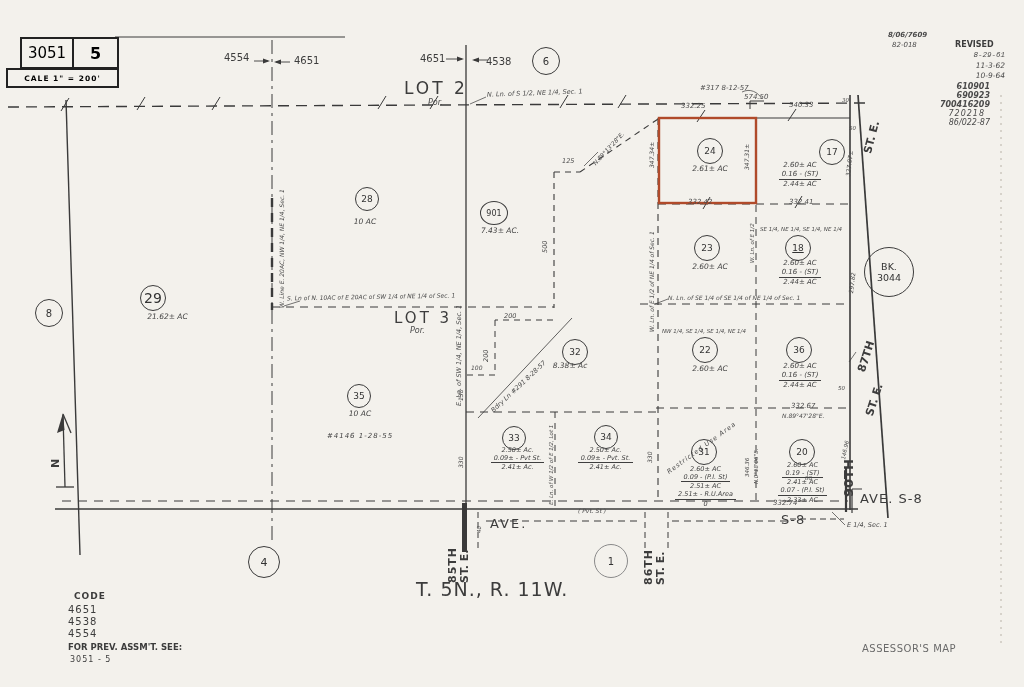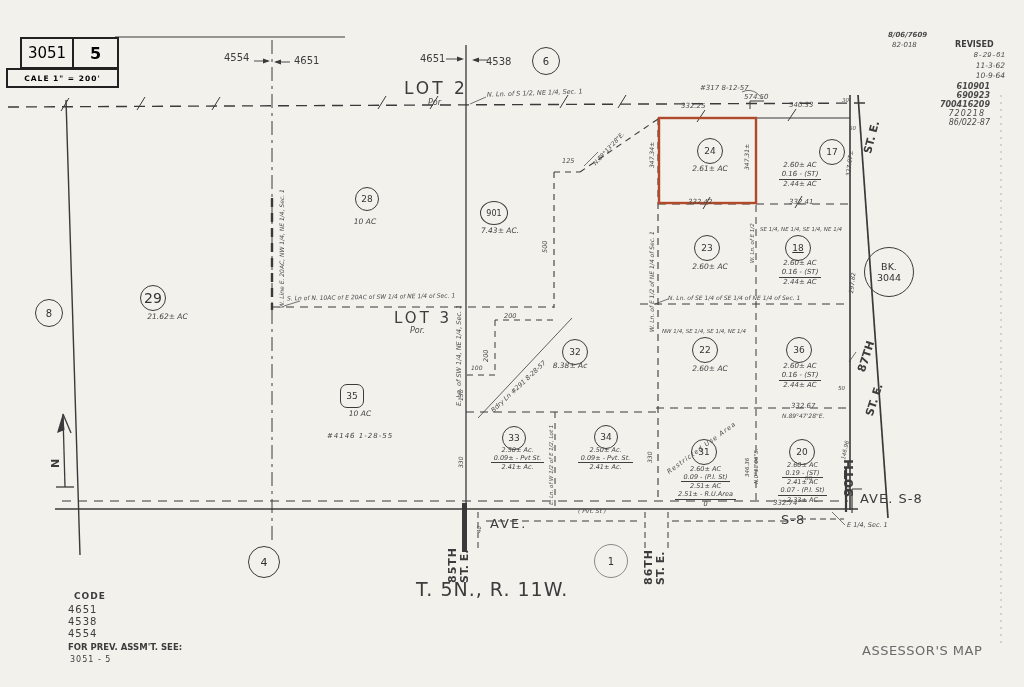--- a/index.html
+++ b/index.html
@@ -141,21 +141,21 @@
   <div class="cc" style="left:532px;top:47px;width:26px;height:26px;font-size:10px;">6</div>
 
   <div class="lb" style="left:404px;top:80px;font-size:17px;letter-spacing:3px;">LOT 2</div>
   <div class="lb it" style="left:428px;top:99px;font-size:8px;">Por.</div>
   <div class="lb" style="left:394px;top:311px;font-size:15px;letter-spacing:3px;">LOT 3</div>
   <div class="lb it" style="left:410px;top:327px;font-size:8px;">Por.</div>
 
   <div class="cc" style="left:140px;top:285px;width:24px;height:24px;font-size:14px;">29</div>
   <div class="cc" style="left:355px;top:187px;width:22px;height:22px;font-size:9px;">28</div>
   <div class="cc" style="left:480px;top:201px;width:26px;height:22px;font-size:8px;">901</div>
-  <div class="cc" style="left:340px;top:384px;width:22px;height:22px;font-size:9px;border-radius:7px;">35</div>
+  <div class="cc" style="left:347px;top:384px;width:22px;height:22px;font-size:9px;">35</div>
   <div class="cc" style="left:546px;top:339px;width:24px;height:24px;font-size:9px;margin-left:16px;">32</div>
   <div class="cc" style="left:502px;top:426px;width:22px;height:22px;font-size:9px;">33</div>
   <div class="cc" style="left:594px;top:425px;width:22px;height:22px;font-size:9px;">34</div>
   <div class="cc" style="left:697px;top:138px;width:24px;height:24px;font-size:9px;">24</div>
   <div class="cc" style="left:786px;top:139px;width:24px;height:24px;font-size:9px;margin-left:33px;">17</div>
   <div class="cc" style="left:694px;top:235px;width:24px;height:24px;font-size:9px;">23</div>
   <div class="cc" style="left:785px;top:235px;width:24px;height:24px;font-size:9px;text-decoration:underline;">18</div>
   <div class="cc" style="left:692px;top:337px;width:24px;height:24px;font-size:9px;">22</div>
   <div class="cc" style="left:786px;top:337px;width:24px;height:24px;font-size:9px;">36</div>
   <div class="cc" style="left:691px;top:439px;width:24px;height:24px;font-size:9px;">31</div>
@@ -279,15 +279,15 @@
   </div>
   <div class="lb bold r90" style="left:50px;top:468px;font-size:11px;">N</div>
 
   <div class="lb bold" style="left:74px;top:592px;font-size:9px;letter-spacing:1px;">CODE</div>
   <div class="lb" style="left:68px;top:605px;font-size:10px;letter-spacing:1px;">4651</div>
   <div class="lb" style="left:68px;top:617px;font-size:10px;letter-spacing:1px;">4538</div>
   <div class="lb" style="left:68px;top:629px;font-size:10px;letter-spacing:1px;">4554</div>
   <div class="lb" style="left:416px;top:580px;font-size:19px;letter-spacing:1px;">T. 5N., R. 11W.</div>
   <div class="lb bold" style="left:68px;top:643px;font-size:8.5px;">FOR PREV. ASSM'T. SEE:</div>
   <div class="lb" style="left:70px;top:656px;font-size:8px;letter-spacing:1px;">3051 - 5</div>
-  <div class="lb" style="left:862px;top:644px;font-size:13px;letter-spacing:0.5px;color:#6a6a6a;">ASSESSOR'S MAP</div>
+  <div class="lb" style="left:862px;top:644px;font-size:10px;letter-spacing:0.5px;color:#6a6a6a;">ASSESSOR'S MAP</div>
 
 </div>
 
 </body></html>

